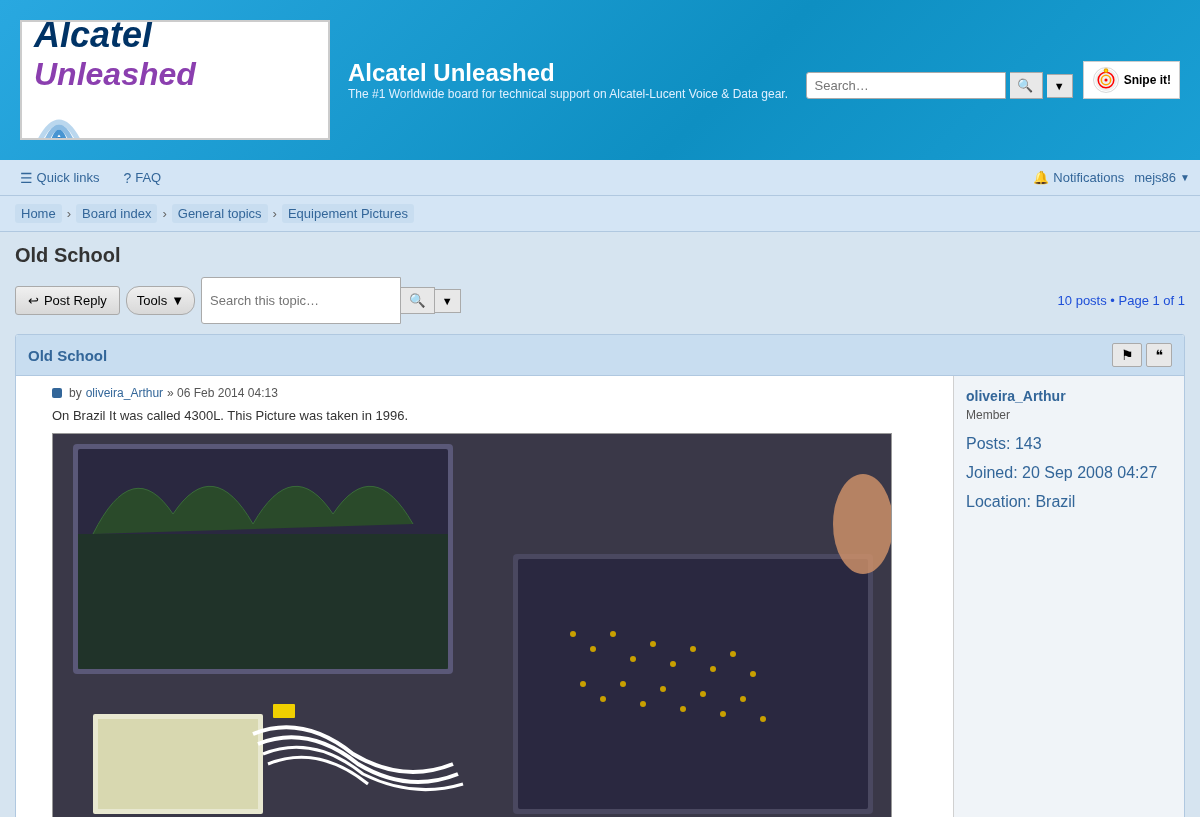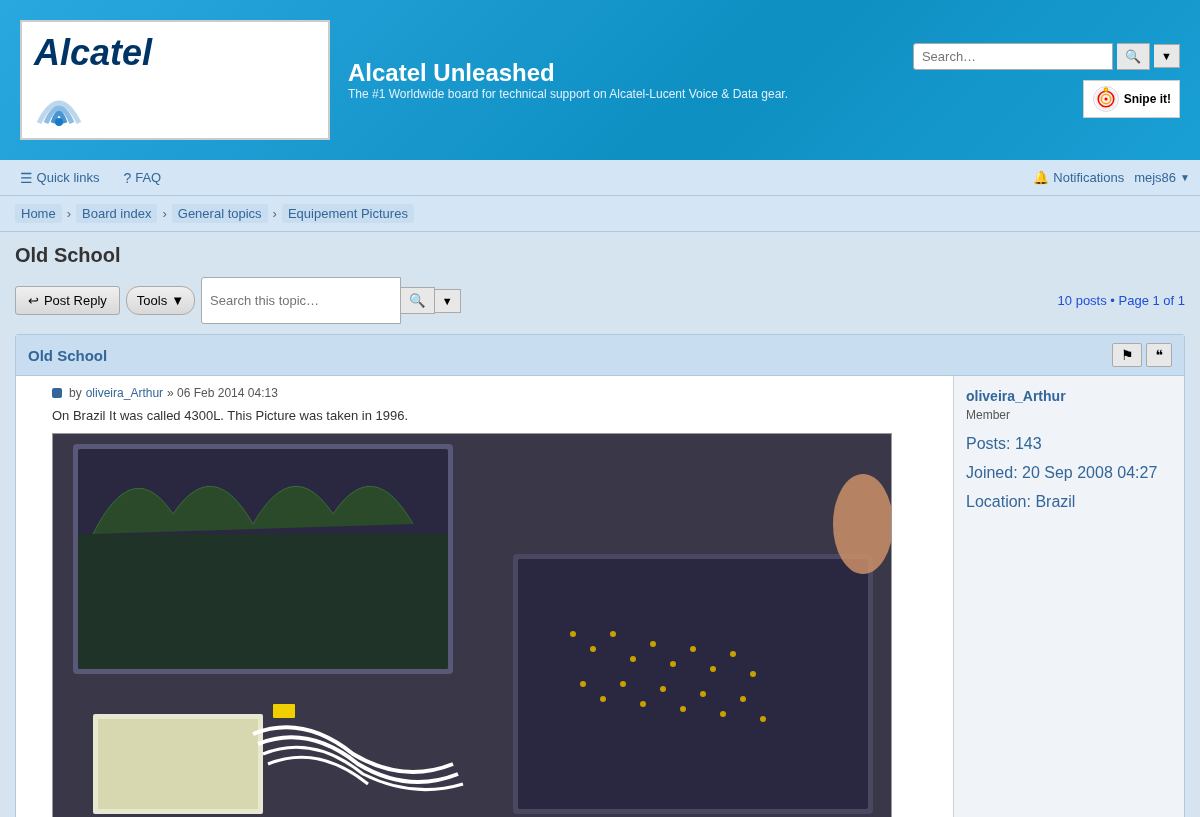--- a/index.html
+++ b/index.html
@@ -60,21 +60,21 @@
     .header-title-block h1 {
       font-size: 24px;
       font-weight: bold;
     }
     .header-title-block p {
       font-size: 12px;
       color: #e0f0ff;
     }
     .header-right {
       display: flex;
-      flex-direction: column;
+      flex-direction: row;
       align-items: flex-end;
       gap: 10px;
     }
     .search-bar {
       display: flex;
       align-items: center;
       gap: 4px;
     }
     .search-bar input {
       width: 200px;
@@ -350,20 +350,21 @@
     .sidebar-stats span { color: #336699; }
   </style>
 </head>
 <body>
 
 <div class="header">
   <div class="header-left">
     <div class="logo-box">
       <div class="logo-inner">
         <div class="logo-alcatel">Alcatel</div>
+        <div class="logo-unleashed">Unleashed</div>
         <svg class="logo-signal" viewBox="0 0 50 50">
           <path d="M5 45 Q25 5 45 45" fill="none" stroke="#1a7ac7" stroke-width="5" opacity="0.3"></path>
           <path d="M12 45 Q25 15 38 45" fill="none" stroke="#1a7ac7" stroke-width="5" opacity="0.5"></path>
           <path d="M19 45 Q25 25 31 45" fill="none" stroke="#1a7ac7" stroke-width="5" opacity="0.8"></path>
           <circle cx="25" cy="44" r="4" fill="#1a7ac7"></circle>
         </svg>
       </div>
     </div>
     <div class="header-title-block">
       <h1>Alcatel Unleashed</h1>

